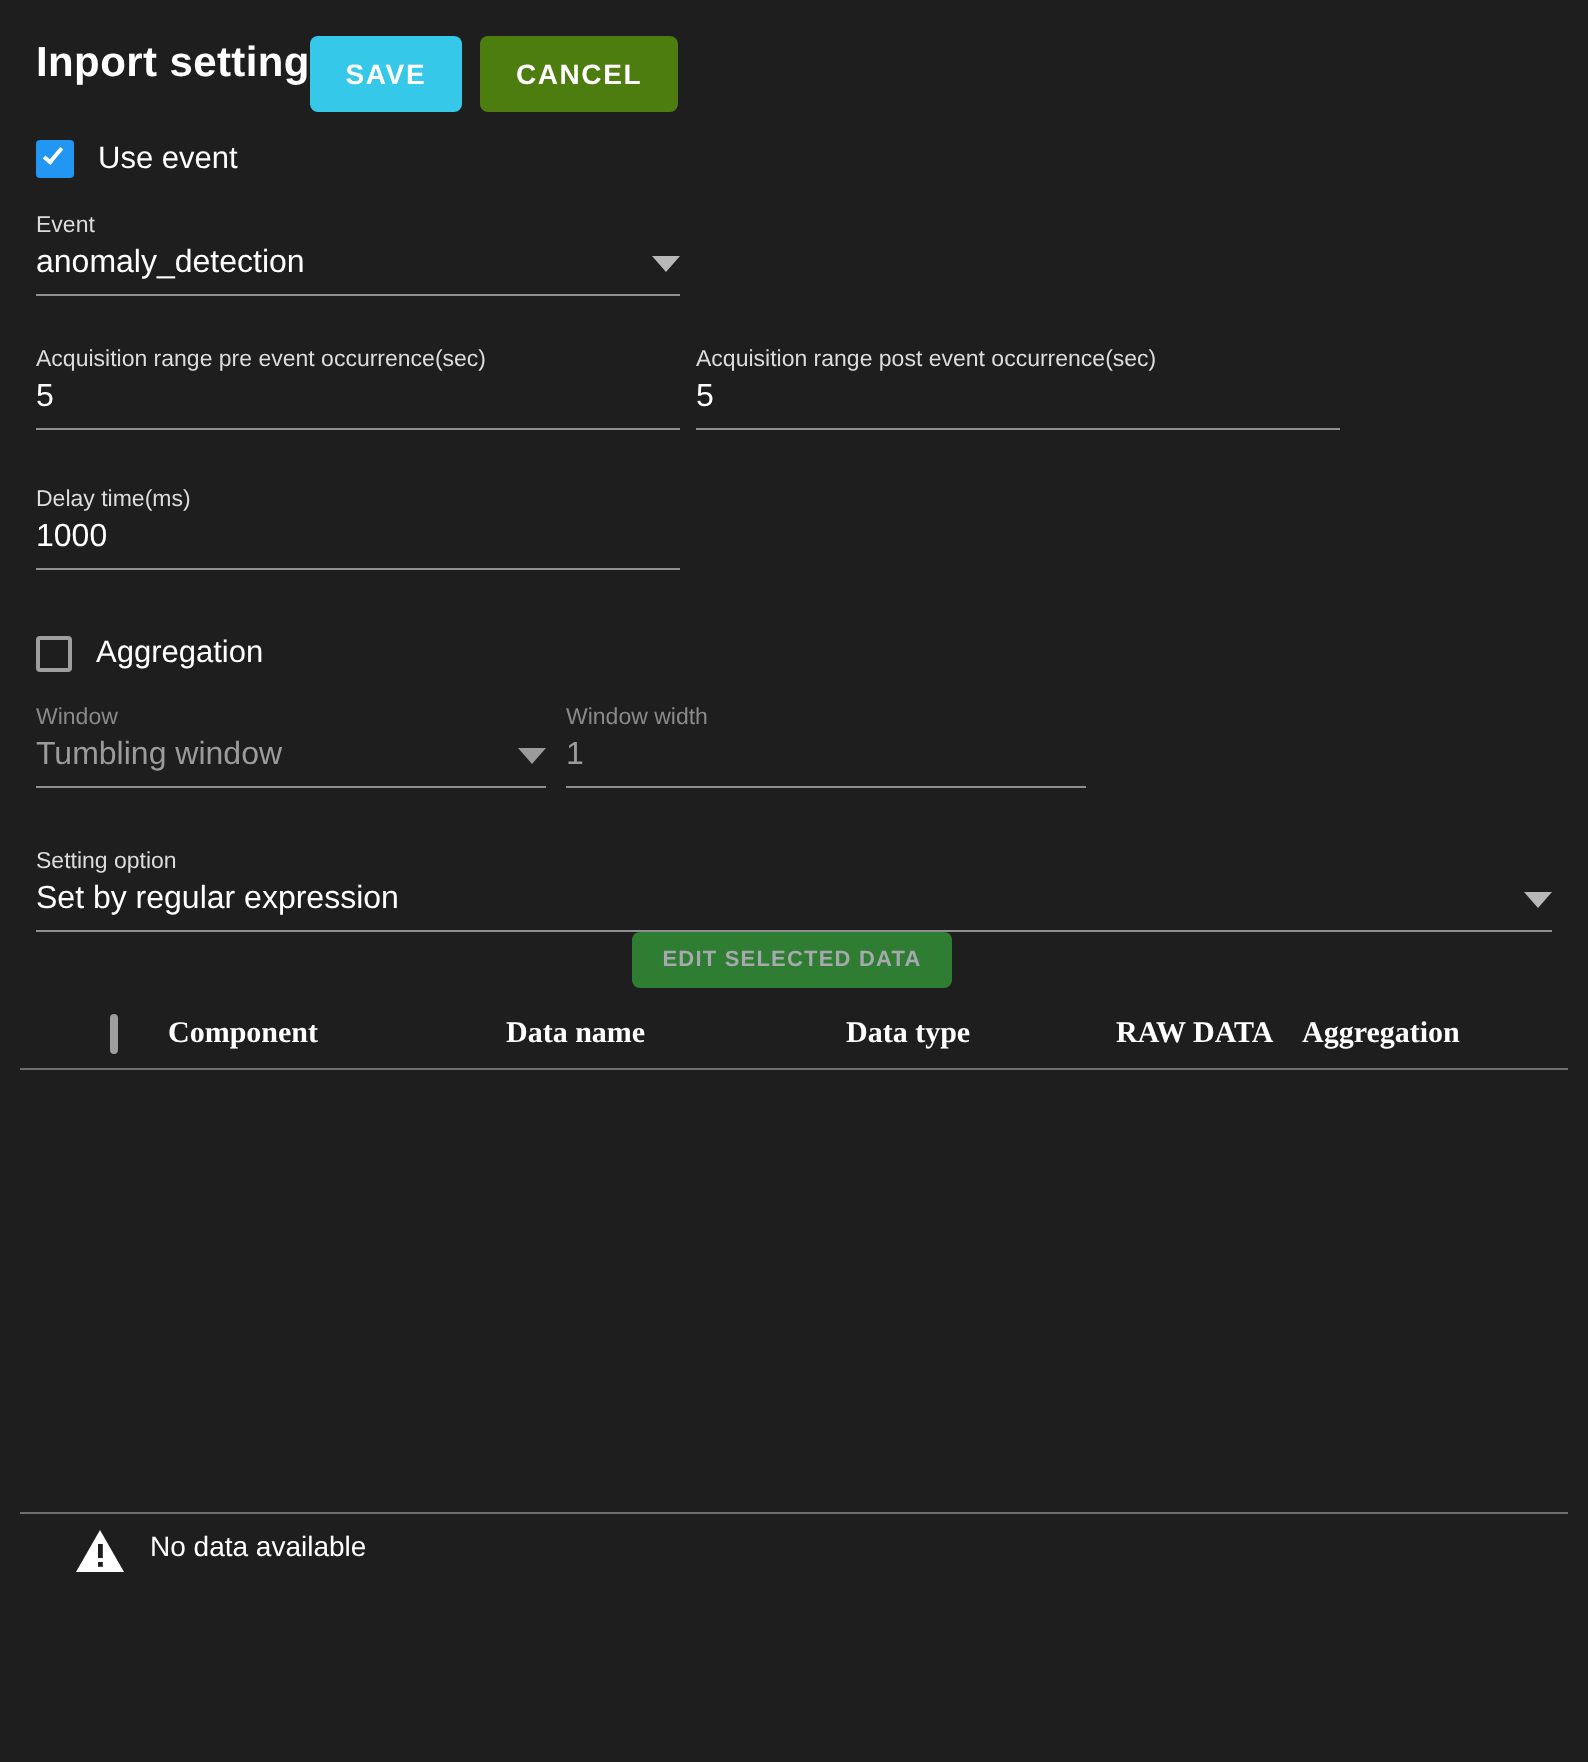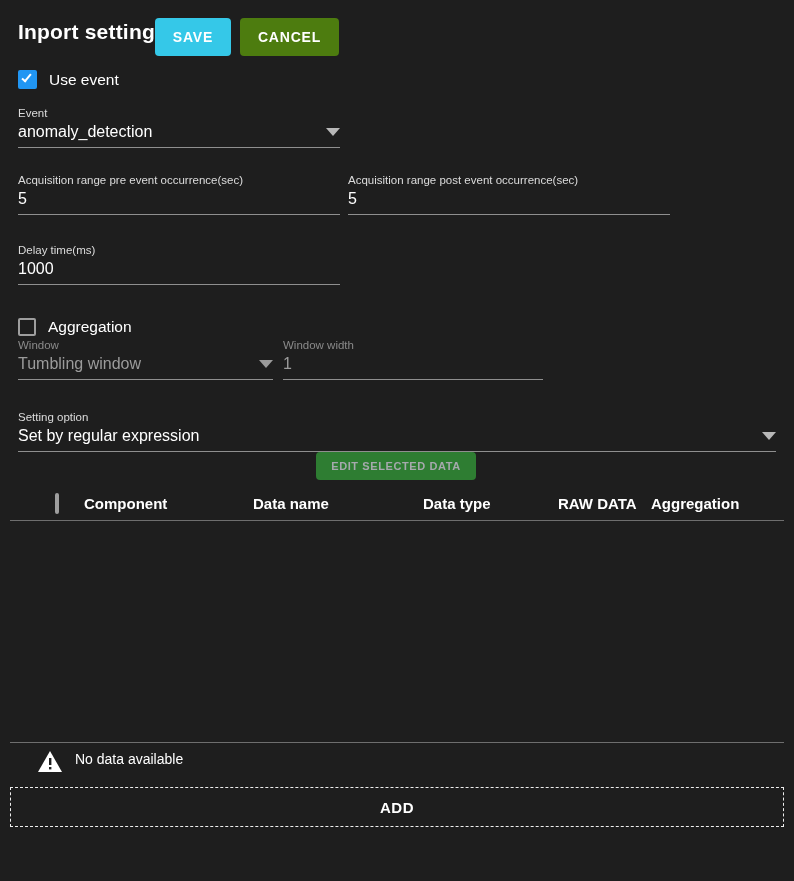--- a/index.html
+++ b/index.html
@@ -43,32 +43,32 @@
   .field.disabled .field-value, .field.disabled input { color:#9b9b9b; }
   .field.disabled .arrow-down { border-top-color:#9b9b9b; }
   .field.select { cursor:pointer; }
 
   .w-narrow { width:322px; }
   .acq-row { display:flex; gap:8px; margin-top:25px; }
   .acq-row .field { margin-top:0; width:322px; }
   .field-delay { margin-top:28px; }
   .agg-row { margin-top:33px; }
   .agg-row .cb { width:18px; height:18px; }
-  .window-row { display:flex; margin-top:2px;align-items:center; }
+  .window-row { display:flex; margin-top:16px;align-items:center; }
   .field-window { width:255px; margin-top:0; }
   .field-window-width { width:260px; margin-top:0; margin-left:10px; }
   .field-setting { margin-top:30px; width:100%; }
 
   
   .table-section { margin:0 10px; }
   .edit-row { display:flex; justify-content:center; padding-right:2px; }
   .btn-edit { background:#2e7d32; color:#a6a9ad; font-weight:bold; font-size:11px;
               letter-spacing:0.6px; border:none; border-radius:4px; height:28px; padding:0 15px; }
   .thead { display:flex; align-items:center; margin-top:7px; height:34px;
-           border-bottom:1px solid #6e6e6e; font-size:15px; font-weight:bold; }
+           border-bottom:1px solid #6e6e6e; font-size:15px; font-weight:bold;font-family:Liberation Serif, serif; }
   .th-check { margin-left:45px; }
   .th-check .cb { width:21px; height:21px; }
   .th { white-space:nowrap; }
   .th-component  { margin-left:25px; width:169px; }
   .th-dataname   { width:170px; }
   .th-datatype   { width:135px; }
   .th-rawdata    { width:93px; }
   .th-agg        { width:auto; }
   .tbody-empty { height:222px; border-bottom:1px solid #6e6e6e; }
 
@@ -180,15 +180,14 @@
 
   <div class="warning-row">
     <svg class="warning-icon" viewBox="0 0 24 21">
       <path d="M12 0 L24 21 L0 21 Z" fill="#ffffff"></path>
       <rect x="11" y="7" width="2.4" height="7" fill="#1e1e1e"></rect>
       <rect x="11" y="16" width="2.4" height="2.4" fill="#1e1e1e"></rect>
     </svg>
     <span class="warning-text">No data available</span>
   </div>
 
-  <button class="btn-add">ADD</button>
 
 </div>
 
 </body></html>

